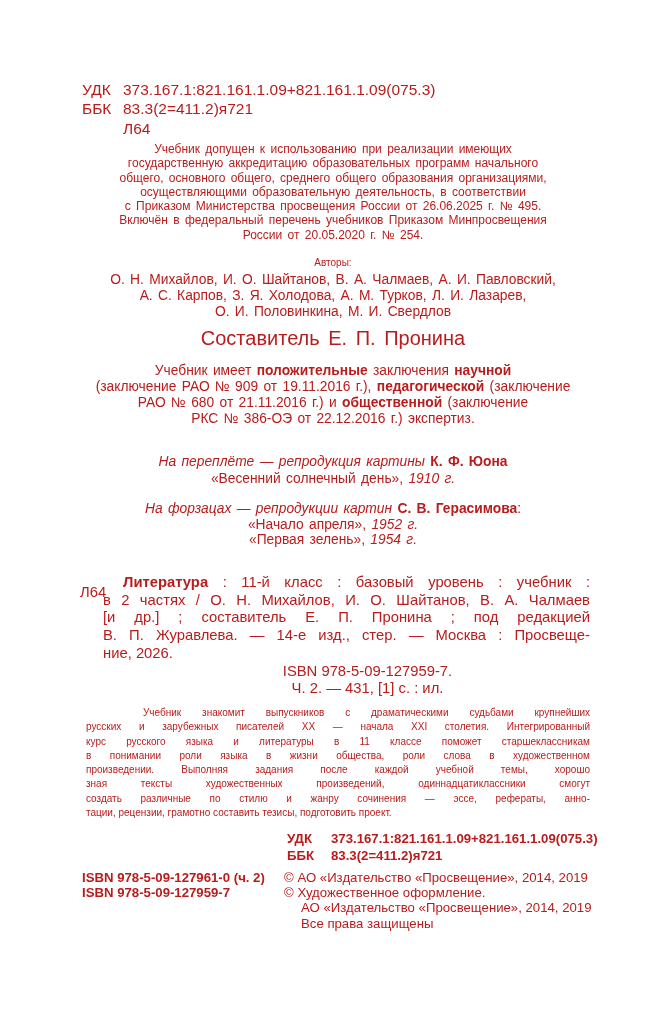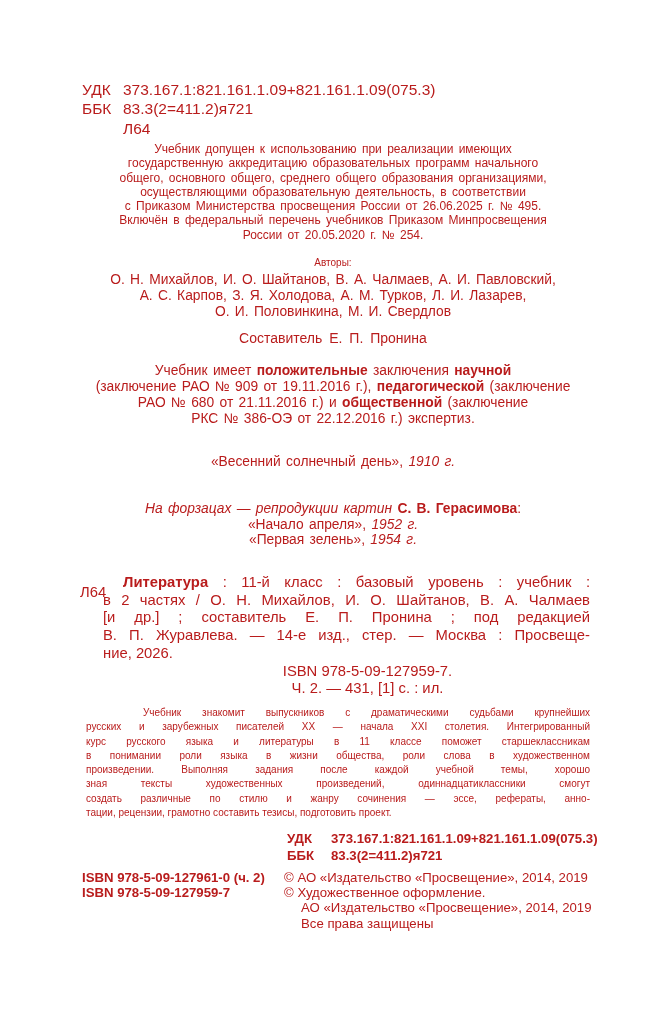--- a/index.html
+++ b/index.html
@@ -14,21 +14,21 @@
   .udc-top{position:absolute;top:80px;left:82px;font-size:15.5px;line-height:19.3px;}
   .udc-top .row{display:flex;white-space:nowrap;}
   .udc-top .lbl{width:41px;flex:0 0 41px;}
   .udc-top .code-row{padding-left:41px;}
 
   
   .centercol{position:absolute;left:70px;width:526px;text-align:center;}
   .admission{top:142px;font-size:12px;line-height:14.3px;white-space:pre-line;word-spacing:2px;}
   .authors-heading{top:255px;font-size:10px;line-height:16px;}
   .authors-names{top:272px;font-size:13.8px;line-height:15.8px;white-space:pre-line;word-spacing:1.5px;text-align:center;}
-  .compiler{top:330px;font-size:14px;line-height:16px;word-spacing:3px;}
+  .compiler{top:330px;font-size:20px;line-height:16px;word-spacing:3px;}
   .expertise{top:363px;font-size:13.8px;line-height:16.1px;word-spacing:1.5px;}
   .cover-plate{top:454px;font-size:13.8px;line-height:16.6px;word-spacing:1.5px;}
   .endpapers{top:501px;font-size:13.8px;line-height:15.6px;word-spacing:1.5px;}
 
   
   .catalog{position:absolute;top:566px;left:103px;width:487px;font-size:14.8px;line-height:17.7px;}
   .catalog .code{position:absolute;left:-23px;top:17.7px;}
   .jl{text-align:justify;text-align-last:justify;}
   .catalog .first{text-indent:20px;margin-top:8px;}
   .catalog .ind{padding-left:42px;text-align:center;}
@@ -77,20 +77,21 @@
   <div class="centercol compiler">Составитель Е. П. Пронина</div>
 
   <div class="centercol expertise">
     <div><span>Учебник имеет </span><span class="b">положительные</span><span> заключения </span><span class="b">научной</span></div>
     <div><span>(заключение РАО № 909 от 19.11.2016 г.), </span><span class="b">педагогической</span><span> (заключение</span></div>
     <div><span>РАО № 680 от 21.11.2016 г.) и </span><span class="b">общественной</span><span> (заключение</span></div>
     <div><span>РКС № 386-ОЭ от 22.12.2016 г.) экспертиз.</span></div>
   </div>
 
   <div class="centercol cover-plate">
+    <div><span class="i">На переплёте — репродукция картины </span><span class="b">К. Ф. Юона</span></div>
     <div><span>«Весенний солнечный день», </span><span class="i">1910 г.</span></div>
   </div>
 
   <div class="centercol endpapers">
     <div><span class="i">На форзацах — репродукции картин </span><span class="b">С. В. Герасимова</span><span>:</span></div>
     <div><span>«Начало апреля», </span><span class="i">1952 г.</span></div>
     <div><span>«Первая зелень», </span><span class="i">1954 г.</span></div>
   </div>
 
   <div class="catalog">

